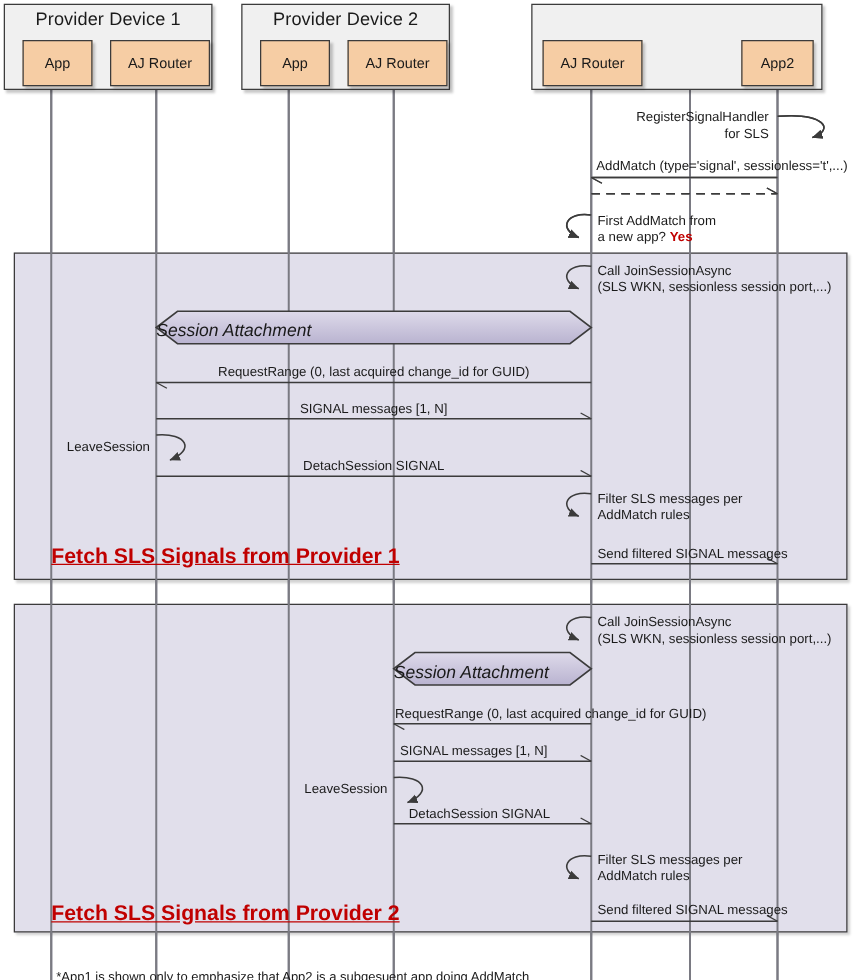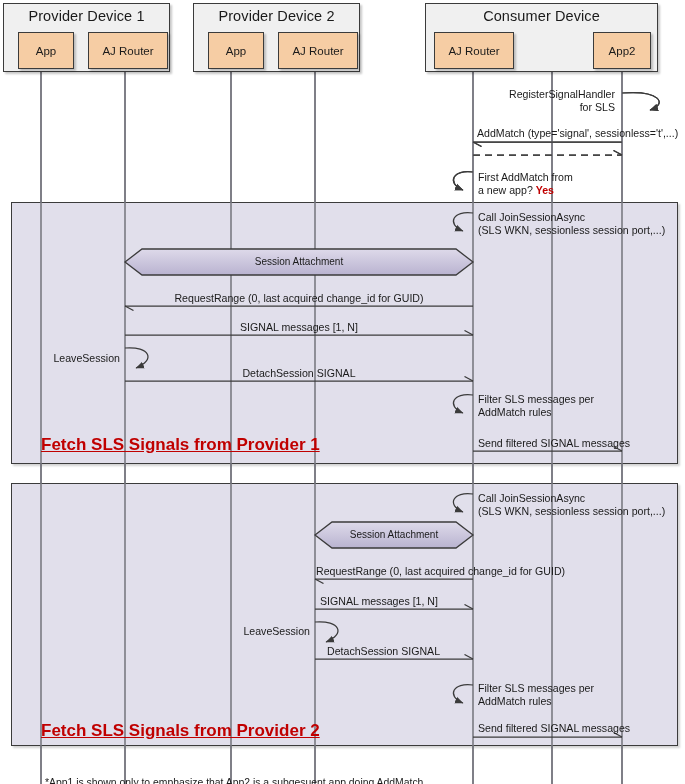--- a/index.html
+++ b/index.html
@@ -73,24 +73,24 @@
     position: absolute;
     font-size: 17px;
     color: #c00000;
     text-decoration: underline;
     white-space: nowrap;
     font-weight: 600;
   }
   .yes { color: #c00000; font-weight: 700; }
   .hex-label {
     position: absolute;
-    font-size: 10px;
-    color: #1a1a1a;
-    white-space: nowrap;
-    text-align: center;
+    font-size: 14px;
+    color: #1a1a1a;
+    white-space: nowrap;
+    font-style: italic;
   }
   .footnote {
     position: absolute;
     font-size: 10.4px;
     color: #1a1a1a;
     white-space: nowrap;
   }
 </style>
 </head>
 <body>
@@ -206,21 +206,20 @@
   <div class="actor-box" style="left:84px; top:28px; width:80px; height:37px;">AJ Router</div>
 </div>
 
 <div class="device-box" style="left:193px; top:3px; width:167px; height:69px;">
   <div class="device-title">Provider Device 2</div>
   <div class="actor-box" style="left:14px; top:28px; width:56px; height:37px;">App</div>
   <div class="actor-box" style="left:84px; top:28px; width:80px; height:37px;">AJ Router</div>
 </div>
 
 <div class="device-box" style="left:425px; top:3px; width:233px; height:69px;">
-  <div class="device-title">Consumer Device</div>
   <div class="actor-box" style="left:8px; top:28px; width:80px; height:37px;">AJ Router</div>
   <div class="actor-box" style="left:167px; top:28px; width:58px; height:37px;">App2</div>
 </div>
 
 <div class="lbl right" style="left:380px; top:88px; width:235px;">RegisterSignalHandler</div>
 <div class="lbl right" style="left:380px; top:101px; width:235px;">for SLS</div>
 
 <div class="lbl" style="left:477px; top:127px;">AddMatch (type='signal', sessionless='t',...)</div>
 
 <div class="lbl" style="left:478px; top:171px;">First AddMatch from</div>

